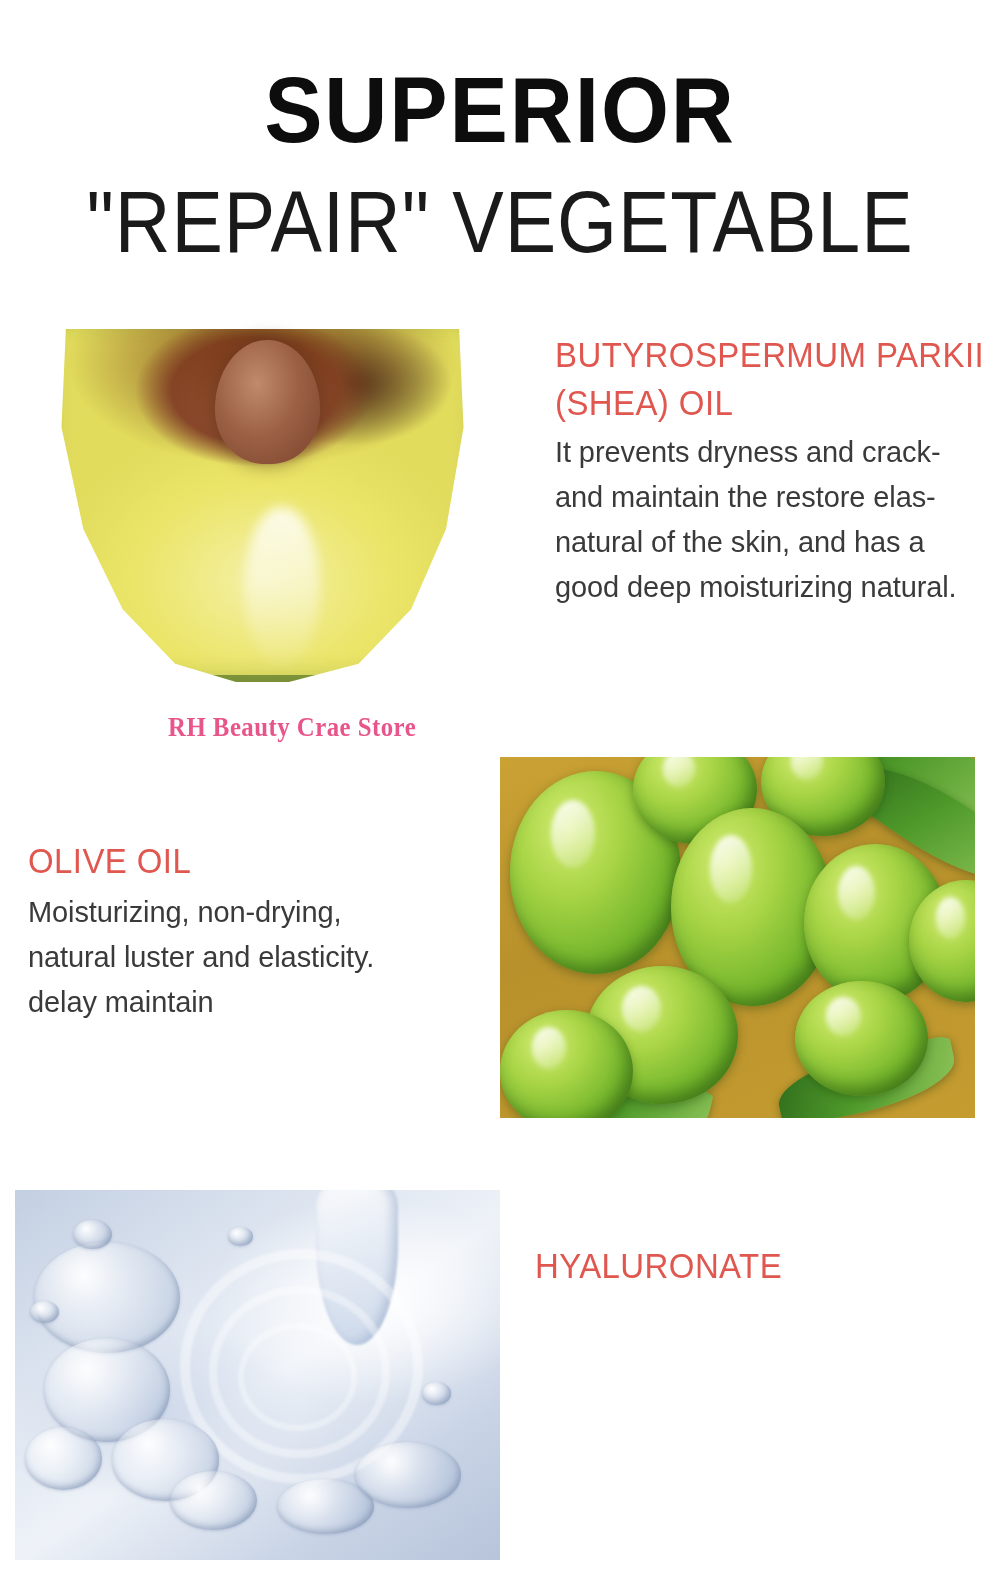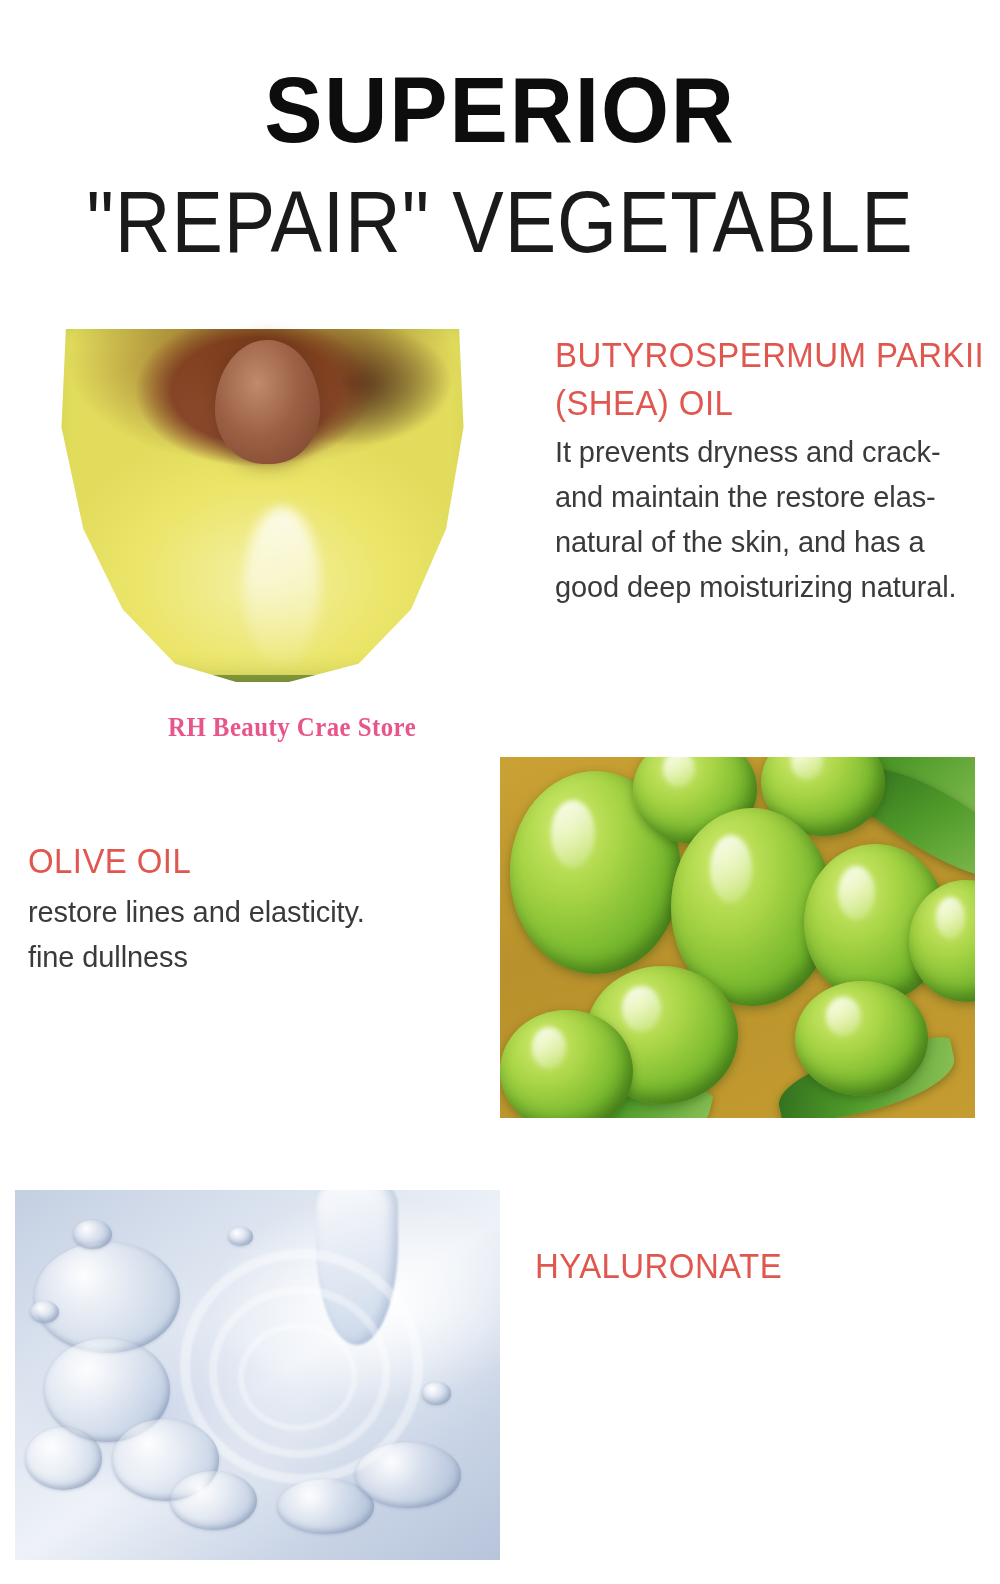--- a/index.html
+++ b/index.html
@@ -184,22 +184,23 @@
     <div class="olive" style="left:64%;top:24%;width:30%;height:44%;"></div>
     <div class="olive" style="left:86%;top:34%;width:24%;height:34%;"></div>
     <div class="olive" style="left:18%;top:58%;width:32%;height:38%;"></div>
     <div class="olive" style="left:0%;top:70%;width:28%;height:34%;"></div>
     <div class="olive" style="left:62%;top:62%;width:28%;height:32%;"></div>
   </div>
 
   <div class="block-olive">
     <div class="ing-head">OLIVE OIL</div>
     <div class="ing-body">
-      <p>restore lines and elasticity.</p>
-      <p>fine dullness</p>
+      <p>Moisturizing, non-drying,</p>
+      <p>natural luster and elasticity.</p>
+      <p>delay maintain</p>
     </div>
   </div>
 
   <div class="img img-gel">
     <div class="gel-bg"></div>
     <div class="gel-drip"></div>
     <div class="gel-swirl" style="left:34%;top:16%;width:46%;height:58%;border-width:10px;opacity:.55;"></div>
     <div class="gel-swirl" style="left:40%;top:26%;width:34%;height:42%;border-width:8px;opacity:.5;"></div>
     <div class="gel-swirl" style="left:46%;top:36%;width:22%;height:26%;border-width:6px;opacity:.45;"></div>
     <div class="bubble" style="left:4%;top:14%;width:30%;height:30%;"></div>

